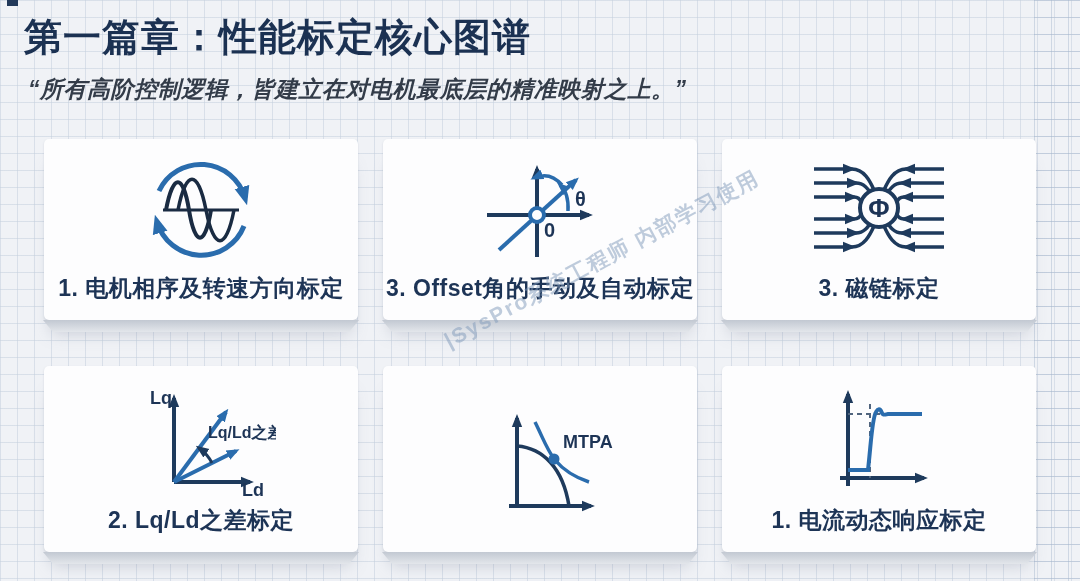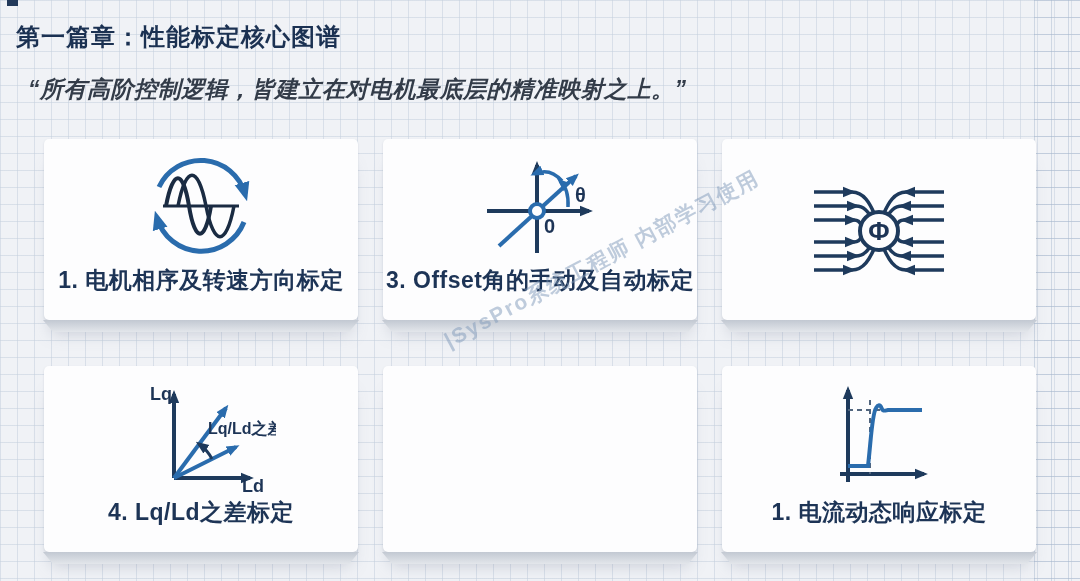--- a/index.html
+++ b/index.html
@@ -14,22 +14,22 @@
   }
   .grid-strong{
     position:absolute;right:0;top:0;width:46px;height:581px;pointer-events:none;
     background-image:
       linear-gradient(rgba(165,182,205,.45) 1px, transparent 1px),
       linear-gradient(90deg, rgba(165,182,205,.45) 1px, transparent 1px);
     background-size:17px 17px;
   }
   .corner-notch{position:absolute;left:7px;top:0;width:11px;height:6px;background:#22395a;}
   .page-title{
-    position:absolute;left:16px;top:12px;
-    font-size:24px;font-weight:800;color:#1b3152;letter-spacing:1px;white-space:nowrap;margin-top:9px;
+    position:absolute;left:24px;top:12px;
+    font-size:38px;font-weight:800;color:#1b3152;letter-spacing:1px;white-space:nowrap;
   }
   .page-subtitle{
     position:absolute;left:28px;top:74px;
     font-size:23px;font-weight:700;font-style:italic;color:#333c49;
     letter-spacing:.5px;white-space:nowrap;
   }
   .card{
     position:absolute;width:314px;background:#fdfdfe;border-radius:5px;
     box-shadow:0 1px 2px rgba(120,130,150,.25), 0 20px 16px -8px rgba(105,115,140,.35);
     display:flex;flex-direction:column;align-items:center;justify-content:space-between;
@@ -37,21 +37,21 @@
   .card::after{
     content:"";position:absolute;top:100%;left:-1px;right:-1px;height:12px;
     background:linear-gradient(#c2c8d2,#e3e6eb);
     clip-path:polygon(0 0,100% 0,calc(100% - 10px) 100%,10px 100%);
   }
   .r1{top:139px;height:181px;}
   .r2{top:366px;height:186px;justify-content:center;}
   .c1{left:44px;} .c2{left:383px;} .c3{left:722px;}
   .icon-wrap{flex:1;display:flex;align-items:center;justify-content:center;padding-top:8px;}
   .card-label{
-    font-size:23px;font-weight:700;color:#1d3456;padding-bottom:24px;
+    font-size:23px;font-weight:700;color:#1d3456;padding-bottom:16px;
     letter-spacing:.5px;white-space:nowrap;
   }
   svg{display:block;}
   svg text{font-family:"Liberation Sans","DejaVu Sans",sans-serif;font-weight:700;fill:#1d3456;}
   .watermark{
     position:absolute;left:446px;top:328px;z-index:50;
     transform:rotate(-28deg);transform-origin:0 50%;
     font-size:21px;font-weight:700;letter-spacing:2px;white-space:nowrap;
     color:rgba(128,154,185,.5);pointer-events:none;
   }
@@ -122,39 +122,50 @@
         <path d="M 140,30 L 98,30 C 90,30 86,36 82,42" marker-mid="url(#arr-n)"></path>
         <path d="M 140,44 L 100,44 C 96,44 94,46 93,49" marker-mid="url(#arr-n)"></path>
         <path d="M 140,94 L 102,94 C 90,94 84,82 80,73" marker-mid="url(#arr-n)"></path>
         <path d="M 140,80 L 98,80 C 90,80 86,74 82,68" marker-mid="url(#arr-n)"></path>
         <path d="M 140,66 L 100,66 C 96,66 94,64 93,61" marker-mid="url(#arr-n)"></path>
       </g>
       <circle cx="75" cy="55" r="19" fill="#fdfdfe" stroke="#1e3a5c" stroke-width="4"></circle>
       <text x="75" y="64" font-size="26" text-anchor="middle" fill="#2a6cad">Φ</text>
     </svg>
   </div>
+  <div class="card-label">3. 磁链标定</div>
 </div>
 
 <div class="card r2 c1">
   <div class="icon-wrap">
     <svg width="150" height="115" viewBox="0 0 150 115">
       <path d="M 48,100 V 16" fill="none" stroke="#1e3a5c" stroke-width="4" marker-end="url(#arr-n)"></path>
       <path d="M 48,100 H 124" fill="none" stroke="#1e3a5c" stroke-width="4" marker-end="url(#arr-n)"></path>
       <path d="M 48,100 L 100,30" fill="none" stroke="#2a6cad" stroke-width="4" marker-end="url(#arr-b)"></path>
       <path d="M 48,100 L 110,69" fill="none" stroke="#2a6cad" stroke-width="4" marker-end="url(#arr-b)"></path>
       <path d="M 86,81 A 42 42 0 0 0 73,66" fill="none" stroke="#1e3a5c" stroke-width="3" marker-end="url(#arr-n)"></path>
       <text x="24" y="22" font-size="18">Lq</text>
       <text x="116" y="114" font-size="18">Ld</text>
       <text x="82" y="56" font-size="16">Lq/Ld之差</text>
     </svg>
   </div>
-  <div class="card-label">4. Lq/Ld之差标定</div>
+  <div class="card-label">2. Lq/Ld之差标定</div>
 </div>
 
 <div class="card r2 c2">
+  <div class="icon-wrap">
+    <svg width="150" height="115" viewBox="0 0 150 115">
+      <path d="M 52,100 V 12" fill="none" stroke="#1e3a5c" stroke-width="4" marker-end="url(#arr-n)"></path>
+      <path d="M 44,100 H 126" fill="none" stroke="#1e3a5c" stroke-width="4" marker-end="url(#arr-n)"></path>
+      <path d="M 52,40 C 78,42 98,62 104,100" fill="none" stroke="#1e3a5c" stroke-width="3.5"></path>
+      <path d="M 70,16 C 78,32 82,44 90,54 C 100,66 112,72 124,76" fill="none" stroke="#2a6cad" stroke-width="3.5"></path>
+      <circle cx="89" cy="53" r="5.5" fill="#2a6cad"></circle>
+      <text x="98" y="42" font-size="18">MTPA</text>
+    </svg>
+  </div>
 </div>
 
 <div class="card r2 c3">
   <div class="icon-wrap">
     <svg width="150" height="115" viewBox="0 0 150 115">
       <path d="M 44,104 V 12" fill="none" stroke="#1e3a5c" stroke-width="4" marker-end="url(#arr-n)"></path>
       <path d="M 36,96 H 120" fill="none" stroke="#1e3a5c" stroke-width="4" marker-end="url(#arr-n)"></path>
       <path d="M 66,22 V 96" fill="none" stroke="#51657e" stroke-width="2" stroke-dasharray="5 4"></path>
       <path d="M 44,32 H 78" fill="none" stroke="#51657e" stroke-width="2" stroke-dasharray="5 4"></path>
       <path d="M 44,88 L 64,88 C 67,62 68,36 72,30 C 74,26.5 76,26 77.5,30 C 79,34 81,32.5 84,32 L 118,32" fill="none" stroke="#2a6cad" stroke-width="4"></path>

